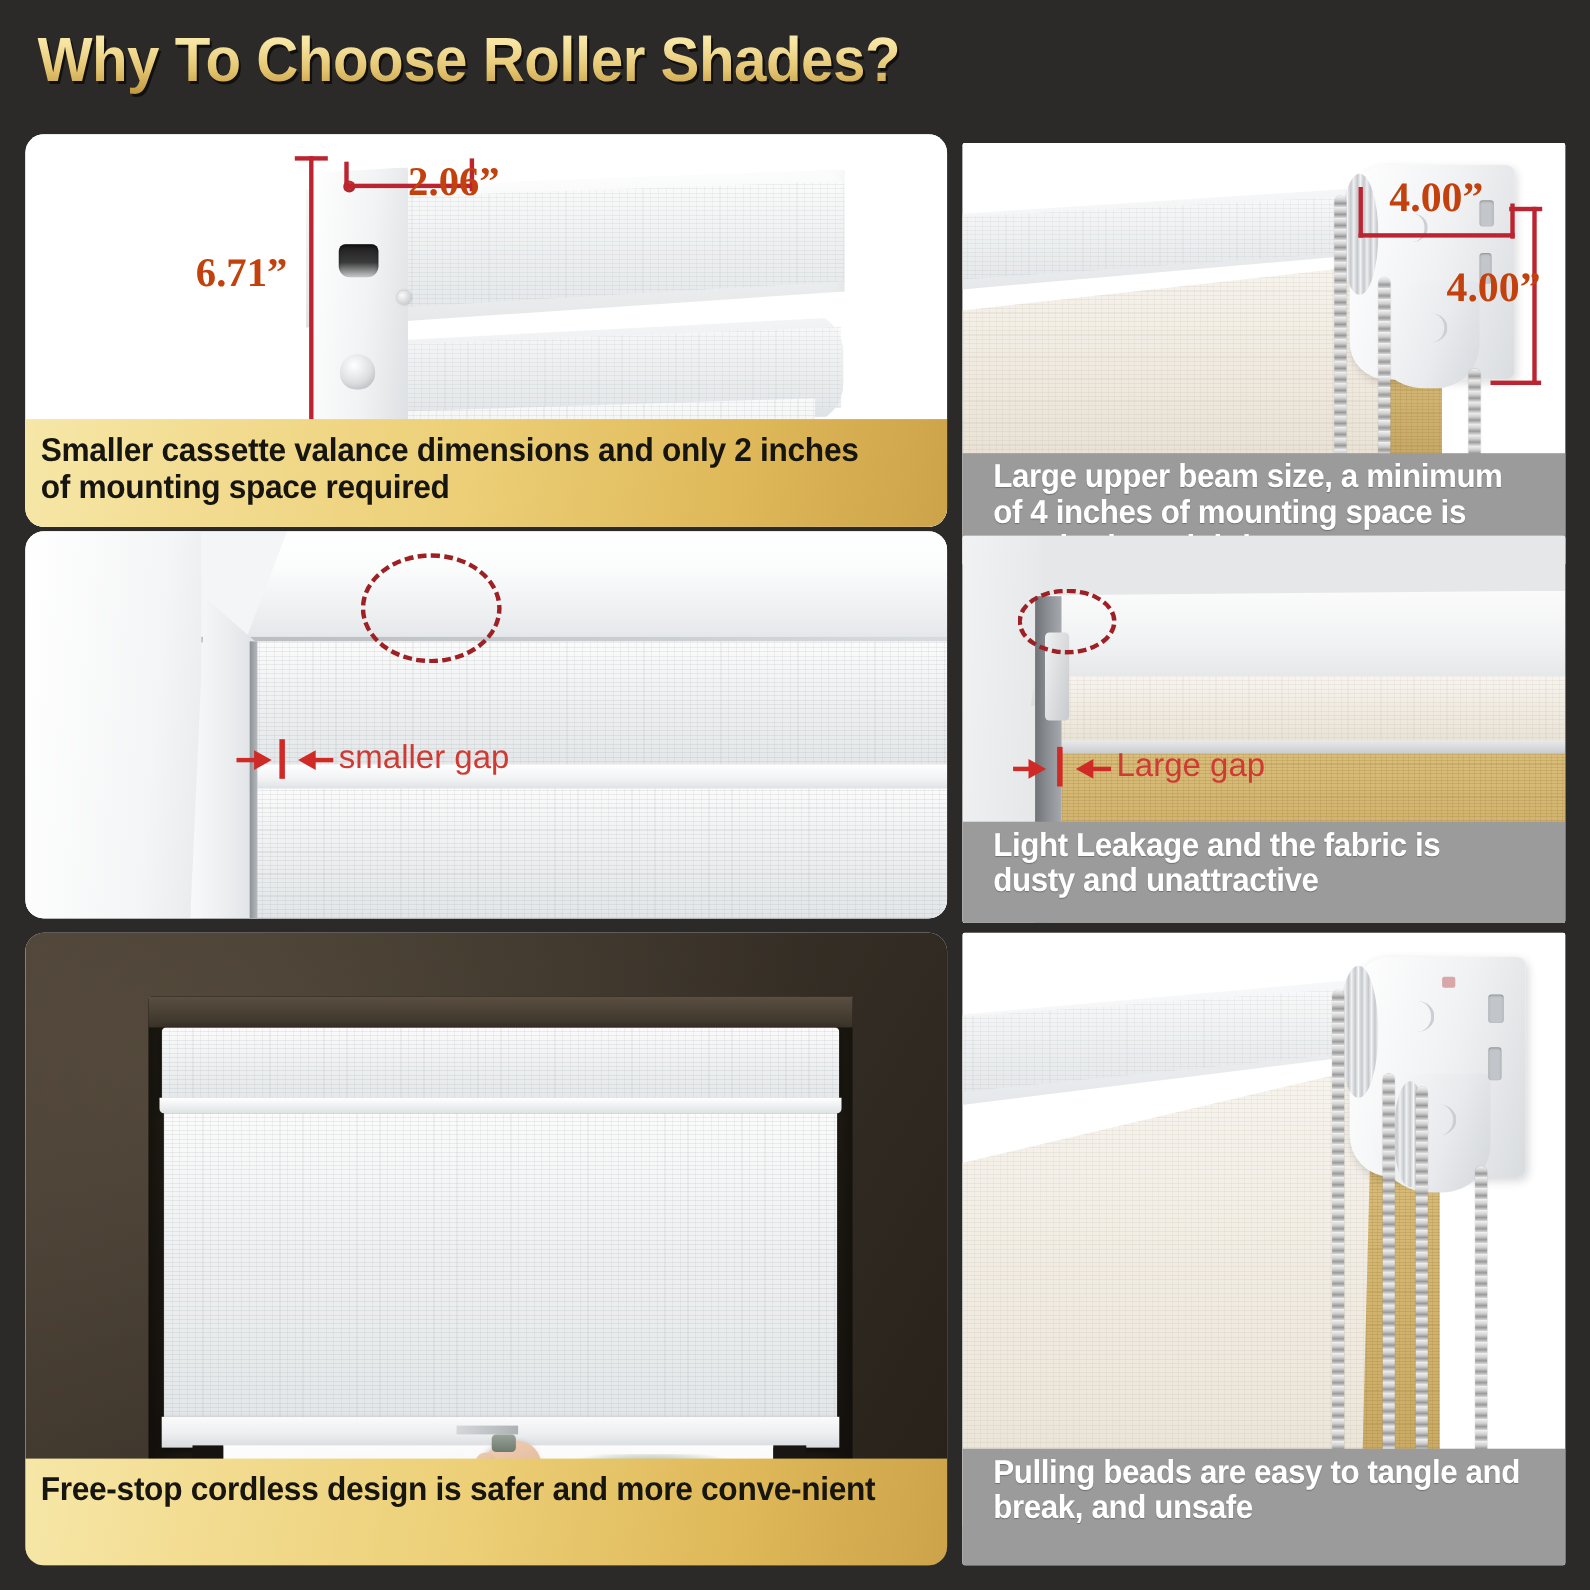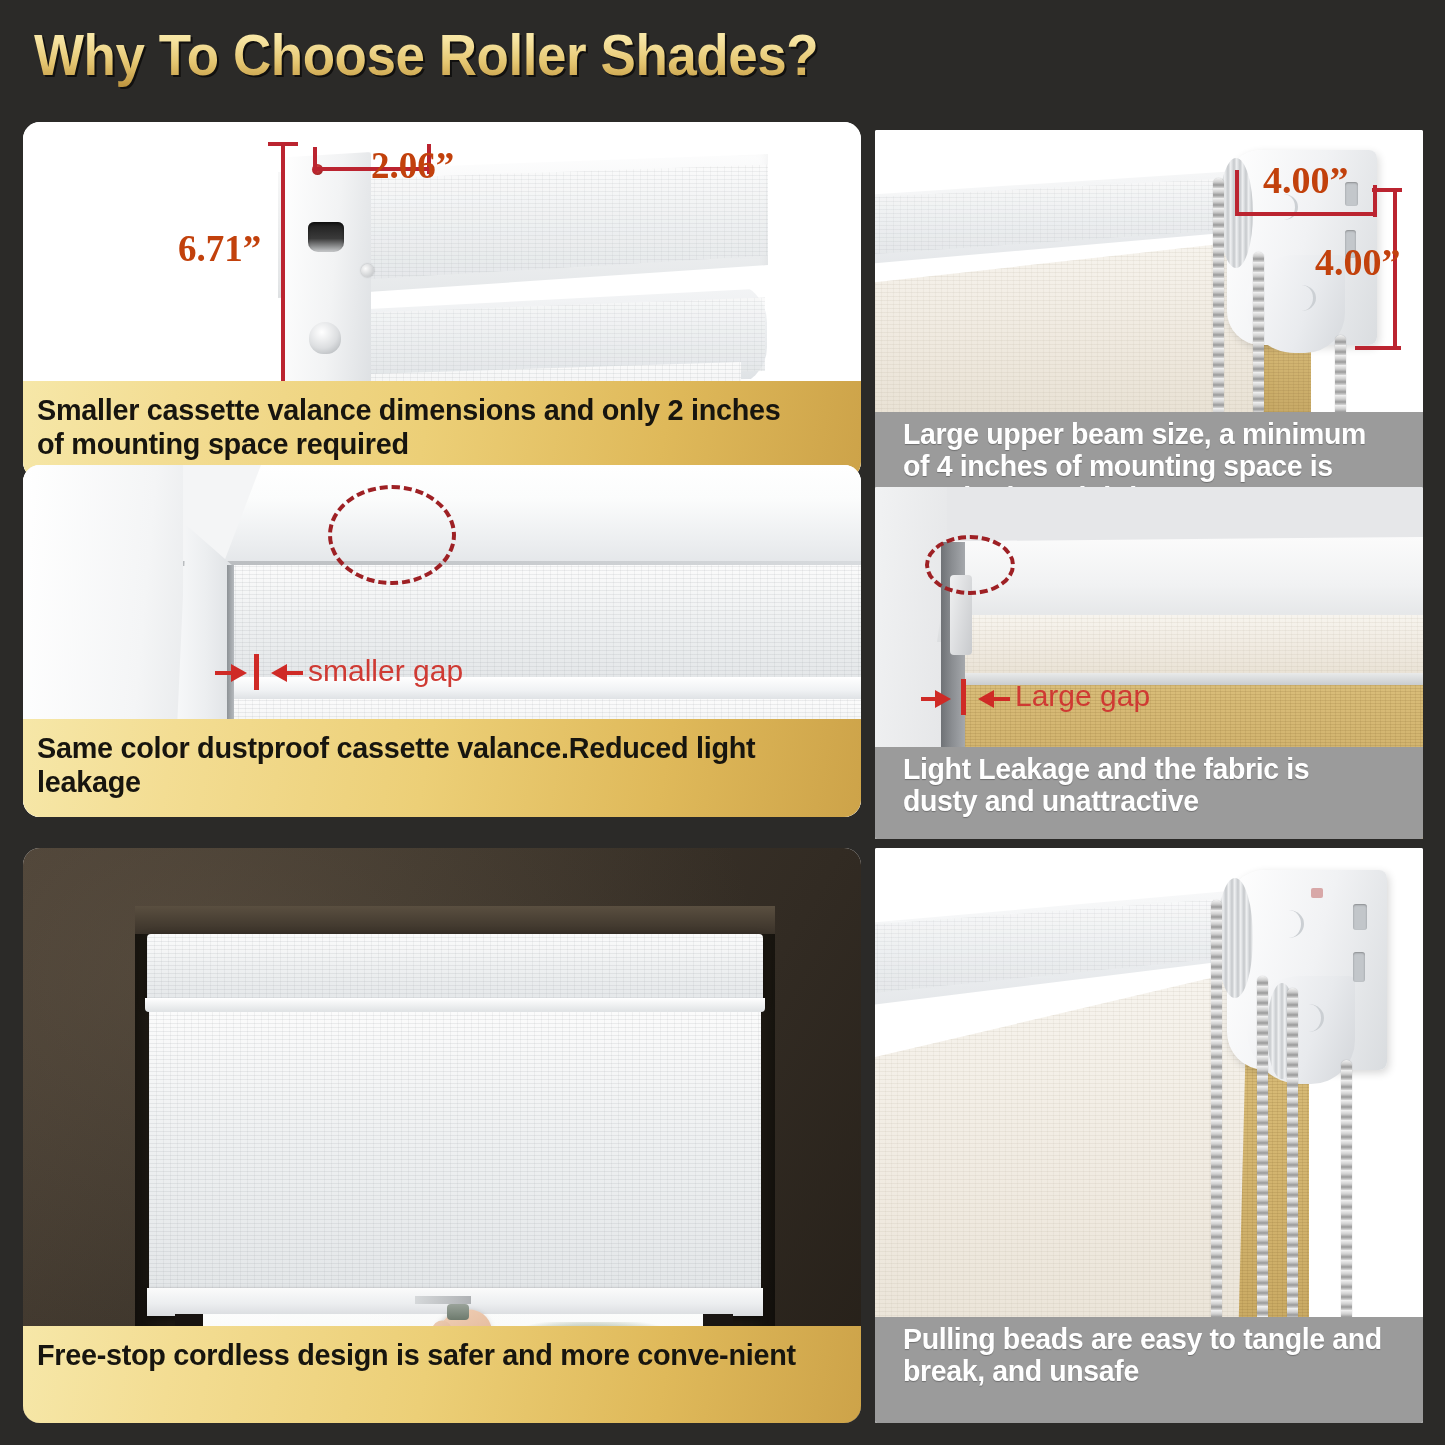--- a/index.html
+++ b/index.html
@@ -214,21 +214,21 @@
       <div class="dimline" style="left:497px;top:58px;width:30px;height:4px;"></div>
       <div class="dimline" style="left:480px;top:216px;width:46px;height:4px;"></div>
       <div class="dimtxt" style="left:440px;top:110px;font-size:38px;">4.00”</div>
     </div>
 
     <div class="caption gray" style="height:102px;">
       <span class="cap-txt">Large upper beam size, a minimum of 4 inches of mounting space is required, unsightly</span>
     </div>
   </div>
 
-  <div class="panel left" style="left:23px;top:355px;width:838px;height:352px;">
+  <div class="panel left" style="left:23px;top:373px;width:838px;height:352px;">
     <div class="photo" style="background:#f4f5f6;">
 
       <div style="position:absolute;left:0;top:0;width:160px;height:100%;
            background:linear-gradient(95deg,#ffffff 0%,#f4f5f6 70%,#e8eaec 100%);"></div>
 
       <div style="position:absolute;left:140px;top:0;width:700px;height:110px;
            background:linear-gradient(180deg,#ffffff 0%,#fbfcfc 30%,#eceef0 70%,#e0e3e6 100%);
            clip-path:polygon(8% 100%,14% 0%,100% 0%,100% 100%);"></div>
       <div style="position:absolute;left:160px;top:96px;width:680px;height:5px;
            background:linear-gradient(90deg,#b9bcbf,#d8dbde);"></div>
@@ -249,23 +249,20 @@
       <div class="dashring" style="left:305px;top:20px;width:120px;height:92px;"></div>
 
       <div class="arrow-r" style="left:208px;top:199px;"></div>
       <div class="arrow-stem-r" style="left:192px;top:206px;width:18px;"></div>
       <div style="position:absolute;left:231px;top:189px;width:5px;height:36px;background:#cf2a26;"></div>
       <div class="arrow-l" style="left:248px;top:199px;"></div>
       <div class="arrow-stem-r" style="left:262px;top:206px;width:18px;"></div>
       <div class="gap-txt" style="left:285px;top:189px;">smaller gap</div>
     </div>
 
-    <div class="caption gold" style="height:98px;">
-      <span class="cap-txt">Same color dustproof cassette valance.Reduced light leakage</span>
-    </div>
   </div>
 
   <div class="panel right" style="left:875px;top:377px;width:548px;height:352px;">
     <div class="photo" style="background:#e6e7e9;">
       <div style="position:absolute;left:0;top:0;width:72px;height:100%;
            background:linear-gradient(95deg,#f1f2f3 0%,#e4e5e7 100%);"></div>
 
       <div style="position:absolute;left:62px;top:50px;width:486px;height:105px;
            background:linear-gradient(180deg,#fbfbfb 0%,#f1f2f3 45%,#dcdee0 100%);
            border-radius:6px 0 0 0;clip-path:polygon(3% 4%,100% 0%,100% 100%,0% 100%);"></div>

